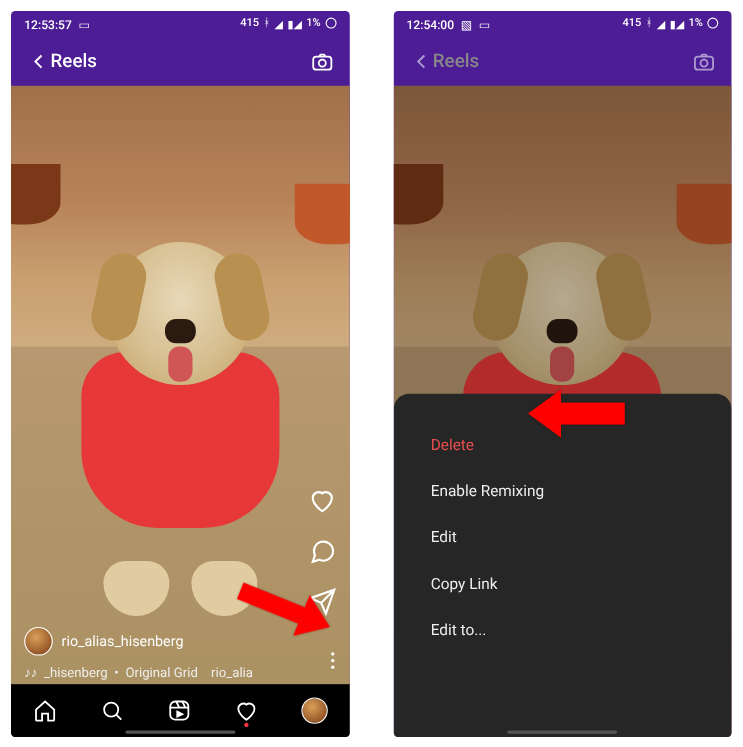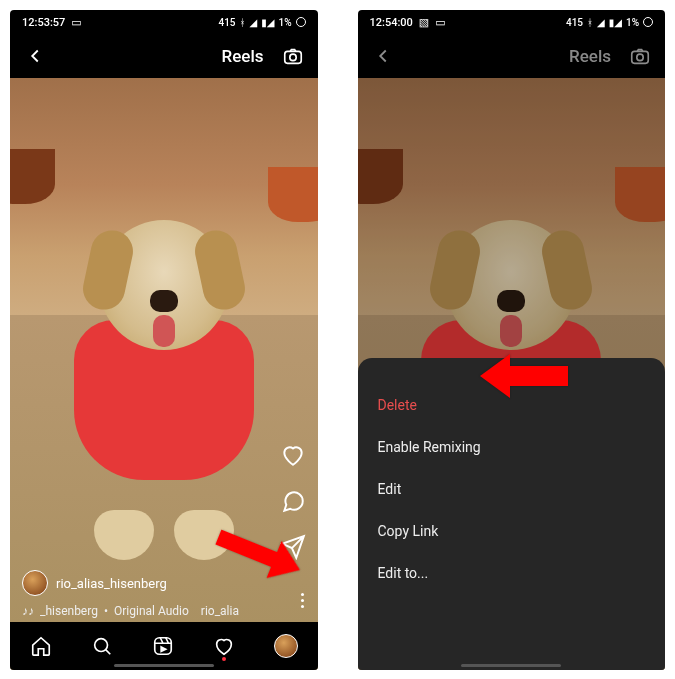--- a/index.html
+++ b/index.html
@@ -6,21 +6,21 @@
     body {
       background: #fff;
       font-family: -apple-system, BlinkMacSystemFont, 'Segoe UI', Roboto, sans-serif;
       display: flex;
       gap: 40px;
       padding: 10px;
     }
     .phone {
       width: 310px;
       height: 660px;
-      background: #000000;
+      background: #4c1d95;
       border-radius: 4px;
       position: relative;
       overflow: hidden;
       color: #fff;
     }
     .status-bar {
       height: 24px;
       display: flex;
       justify-content: space-between;
       align-items: center;
@@ -28,22 +28,20 @@
       font-size: 11px;
       font-weight: 500;
     }
     .status-left { display: flex; align-items: center; gap: 6px; }
     .status-right { display: flex; gap: 4px; font-size: 10px; }
     .header {
       height: 44px;
       display: flex;
       align-items: center;
       padding: 0 14px;
-      gap: 18px;
-      text-align: right;
     }
     .header .title { font-size: 17px; font-weight: 500; flex: 1; }
     .header.dim { color: #888; }
     .header.dim svg { opacity: 0.55; }
     .reel-area {
       position: absolute;
       top: 68px;
       left: 0;
       right: 0;
       bottom: 0;
@@ -221,21 +219,21 @@
     }
     
     .sheet {
       position: absolute;
       left: 0;
       right: 0;
       bottom: 0;
       top: 280px;
       background: #262626;
       border-radius: 14px 14px 0 0;
-      padding: 10px 0 0 0;
+      padding: 10px 0 0 14px;
     }
     .sheet-handle {
       width: 36px;
       height: 4px;
       background: #666;
       border-radius: 3px;
       margin: 0 auto 12px auto;
     }
     .sheet-item {
       padding: 13px 20px;
@@ -336,21 +334,21 @@
 
     <div class="reel-footer">
       <div class="user-row">
         <div class="avatar-sm"></div>
         <span>rio_alias_hisenberg</span>
       </div>
       <div class="audio-row">
         <span>♪♪</span>
         <span>_hisenberg</span>
         <span>•</span>
-        <span>Original Audio</span>
+        <span>Original Grid</span>
         <span style="margin-left:6px">rio_alia</span>
       </div>
     </div>
 
     <div class="more-btn">
       <span class="dot"></span>
         <span class="dot"></span>
         <span class="dot"></span>
     </div>
 

